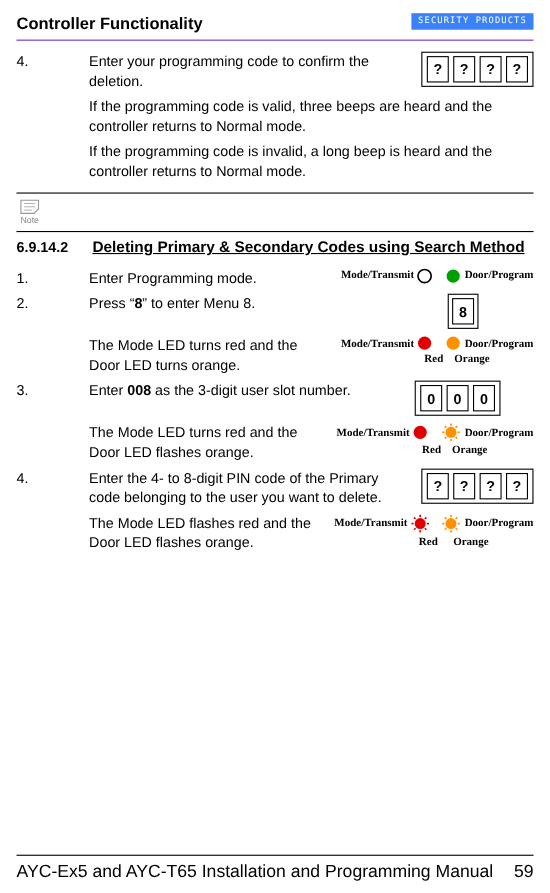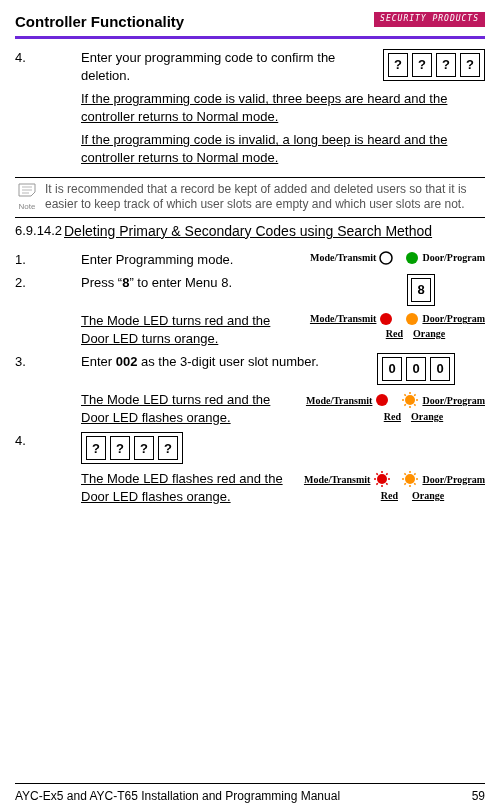--- a/index.html
+++ b/index.html
@@ -11,33 +11,32 @@
     color: #000;
     background: #fff;
     position: relative;
     padding: 12px 15px 0 15px;
     line-height: 1.35;
   }
   .header {
     display: flex;
     justify-content: space-between;
     align-items: flex-start;
-    border-bottom: 3px solid #6d28d9;
+    border-bottom: 1px solid #6d28d9;
     padding-bottom: 4px;
     margin-bottom: 10px;
   }
   .header-title { font-weight: bold; font-size: 15px; }
   .header-brand {
-    background: #be185d;
+    background: #3b82f6;
     color: #fff;
     font-size: 8px;
     letter-spacing: 1px;
     padding: 2px 6px;
     font-family: monospace;
-    font-style: italic;
   }
   .num-item {
     display: flex;
     margin-bottom: 6px;
   }
   .num-item .num { width: 22px; flex-shrink: 0; }
   .num-item .body { flex: 1; margin-left: 44px; }
   .row-with-fig {
     display: flex;
     align-items: flex-start;
@@ -46,56 +45,56 @@
   .row-with-fig .txt { flex: 1; }
   .row-with-fig .fig { flex-shrink: 0; }
   .keybox-row { display: flex; gap: 4px; border: 1px solid #000; padding: 3px 4px; }
   .keybox {
     width: 20px; height: 24px;
     border: 1px solid #000;
     display: flex; align-items: center; justify-content: center;
     font-weight: bold;
     font-family: Arial, sans-serif;
   }
-  .para { margin-top: 6px; text-decoration: underline; }
+  .para { margin-top: 6px; }
   .note-block {
     border-top: 1px solid #000;
     border-bottom: 1px solid #000;
     margin: 10px 0 4px 0;
     padding: 4px 0;
     display: flex;
     gap: 6px;
     font-size: 12px;
     color: #555;
     line-height: 1.3;
     font-family: "Segoe UI Light", "Segoe UI", Arial, sans-serif;
   }
   .note-icon {
     width: 24px; flex-shrink: 0;
     display: flex; flex-direction: column; align-items: center; justify-content: space-between;
     font-size: 8px; color: #888;
   }
   .note-icon svg { display:block; }
-  .section-num-row { display: flex; align-items: flex-start; gap: 2px; margin: 4px 0 10px 0;}
+  .section-num-row { display: flex; align-items: center; gap: 22px; margin: 4px 0 10px 0; font-weight: bold;}
   .section-num { font-size: 13px; }
   .section-title { font-size: 14px; text-decoration: underline; flex:1; }
   .led-row {
     display: flex; align-items: center; gap: 3px;
     font-size: 10px; font-weight: bold;
     font-family: "Times New Roman", serif;
   }
   .led-sub { font-size:10px; font-weight:bold; font-family:"Times New Roman", serif; margin-top:1px;}
   .led-circle { display:inline-block; }
   .footer {
     position: absolute;
     bottom: 8px; left: 15px; right: 15px;
     border-top: 1px solid #000;
     padding-top: 4px;
     display: flex; justify-content: space-between;
-    font-size: 12px;
+    font-size: 16px;
   }
   .b { font-weight: bold; }
   .single-keybox {
     border: 1px solid #000;
     padding: 3px;
     display: inline-flex;
   }
   .single-keybox .keybox { width: 20px; height: 24px; }
   svg { overflow: visible; }
 </style>
@@ -129,21 +128,20 @@
 <div class="note-block">
   <div class="note-icon">
     <svg width="20" height="16" viewBox="0 0 20 16">
       <path d="M2 2 L2 14 L14 14 L18 10 L18 2 Z" fill="none" stroke="#999" stroke-width="1"></path>
       <line x1="5" y1="5" x2="15" y2="5" stroke="#999" stroke-width="0.7"></line>
       <line x1="5" y1="8" x2="15" y2="8" stroke="#999" stroke-width="0.7"></line>
       <line x1="5" y1="11" x2="12" y2="11" stroke="#999" stroke-width="0.7"></line>
     </svg>
     <span>Note</span>
   </div>
-  <div>It is recommended that a record be kept of added and deleted users so that it is easier to keep track of which user slots are empty and which user slots are not.</div>
 </div>
 
 <div class="section-num-row">
   <div class="section-num">6.9.14.2</div>
   <div class="section-title">Deleting Primary &amp; Secondary Codes using Search Method</div>
 </div>
 
 <div class="num-item">
   <div class="num">1.</div>
   <div class="body">
@@ -200,21 +198,21 @@
       </div>
     </div>
   </div>
 </div>
 
 <div class="num-item">
   <div class="num">3.</div>
   <div class="body">
     <div class="row-with-fig">
       <div class="txt">
-        <span>Enter </span><span class="b">002</span><span> as the 3-digit user slot number.</span>
+        <span>Enter </span><span class="b">008</span><span> as the 3-digit user slot number.</span>
       </div>
       <div class="fig" style="margin-right:30px;">
         <div class="keybox-row">
           <div class="keybox">0</div>
           <div class="keybox">0</div>
           <div class="keybox">0</div>
         </div>
       </div>
     </div>
     <div class="row-with-fig para">
@@ -249,20 +247,21 @@
         </div>
       </div>
     </div>
   </div>
 </div>
 
 <div class="num-item">
   <div class="num">4.</div>
   <div class="body">
     <div class="row-with-fig">
+      <div class="txt">Enter the 4- to 8-digit PIN code of the Primary code belonging to the user you want to delete.</div>
       <div class="fig">
         <div class="keybox-row">
           <div class="keybox">?</div>
           <div class="keybox">?</div>
           <div class="keybox">?</div>
           <div class="keybox">?</div>
         </div>
       </div>
     </div>
     <div class="row-with-fig para">

